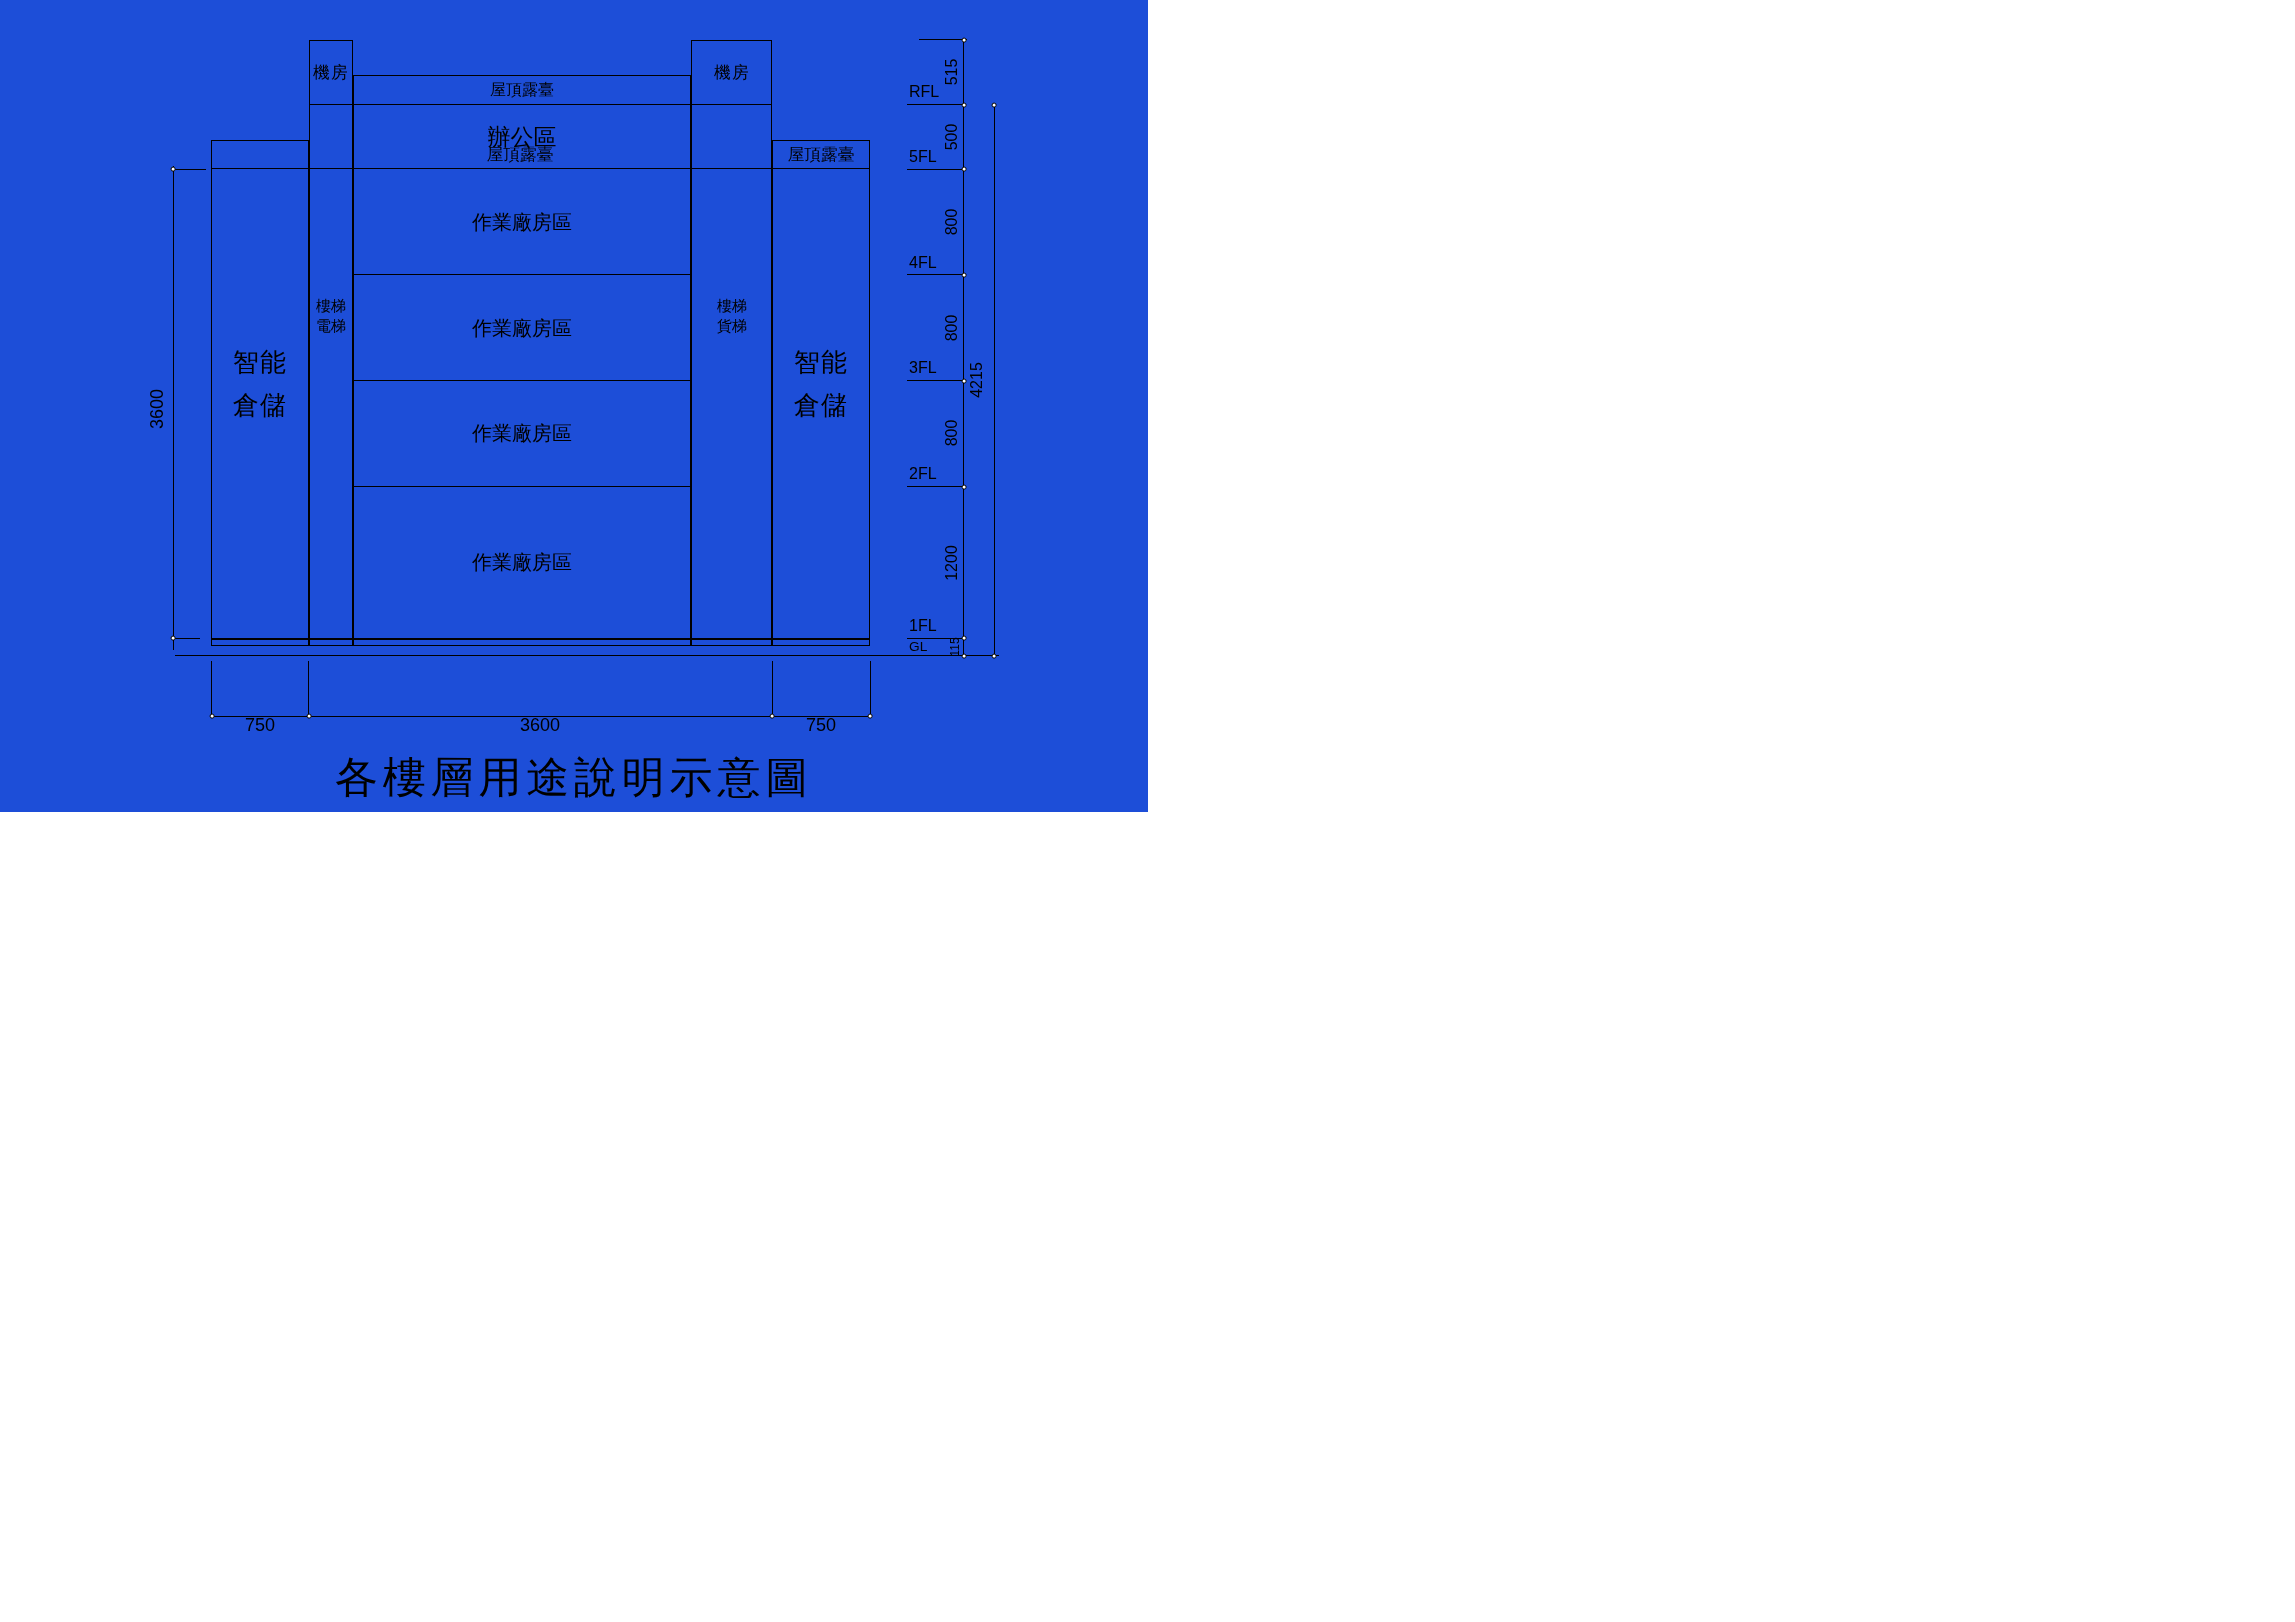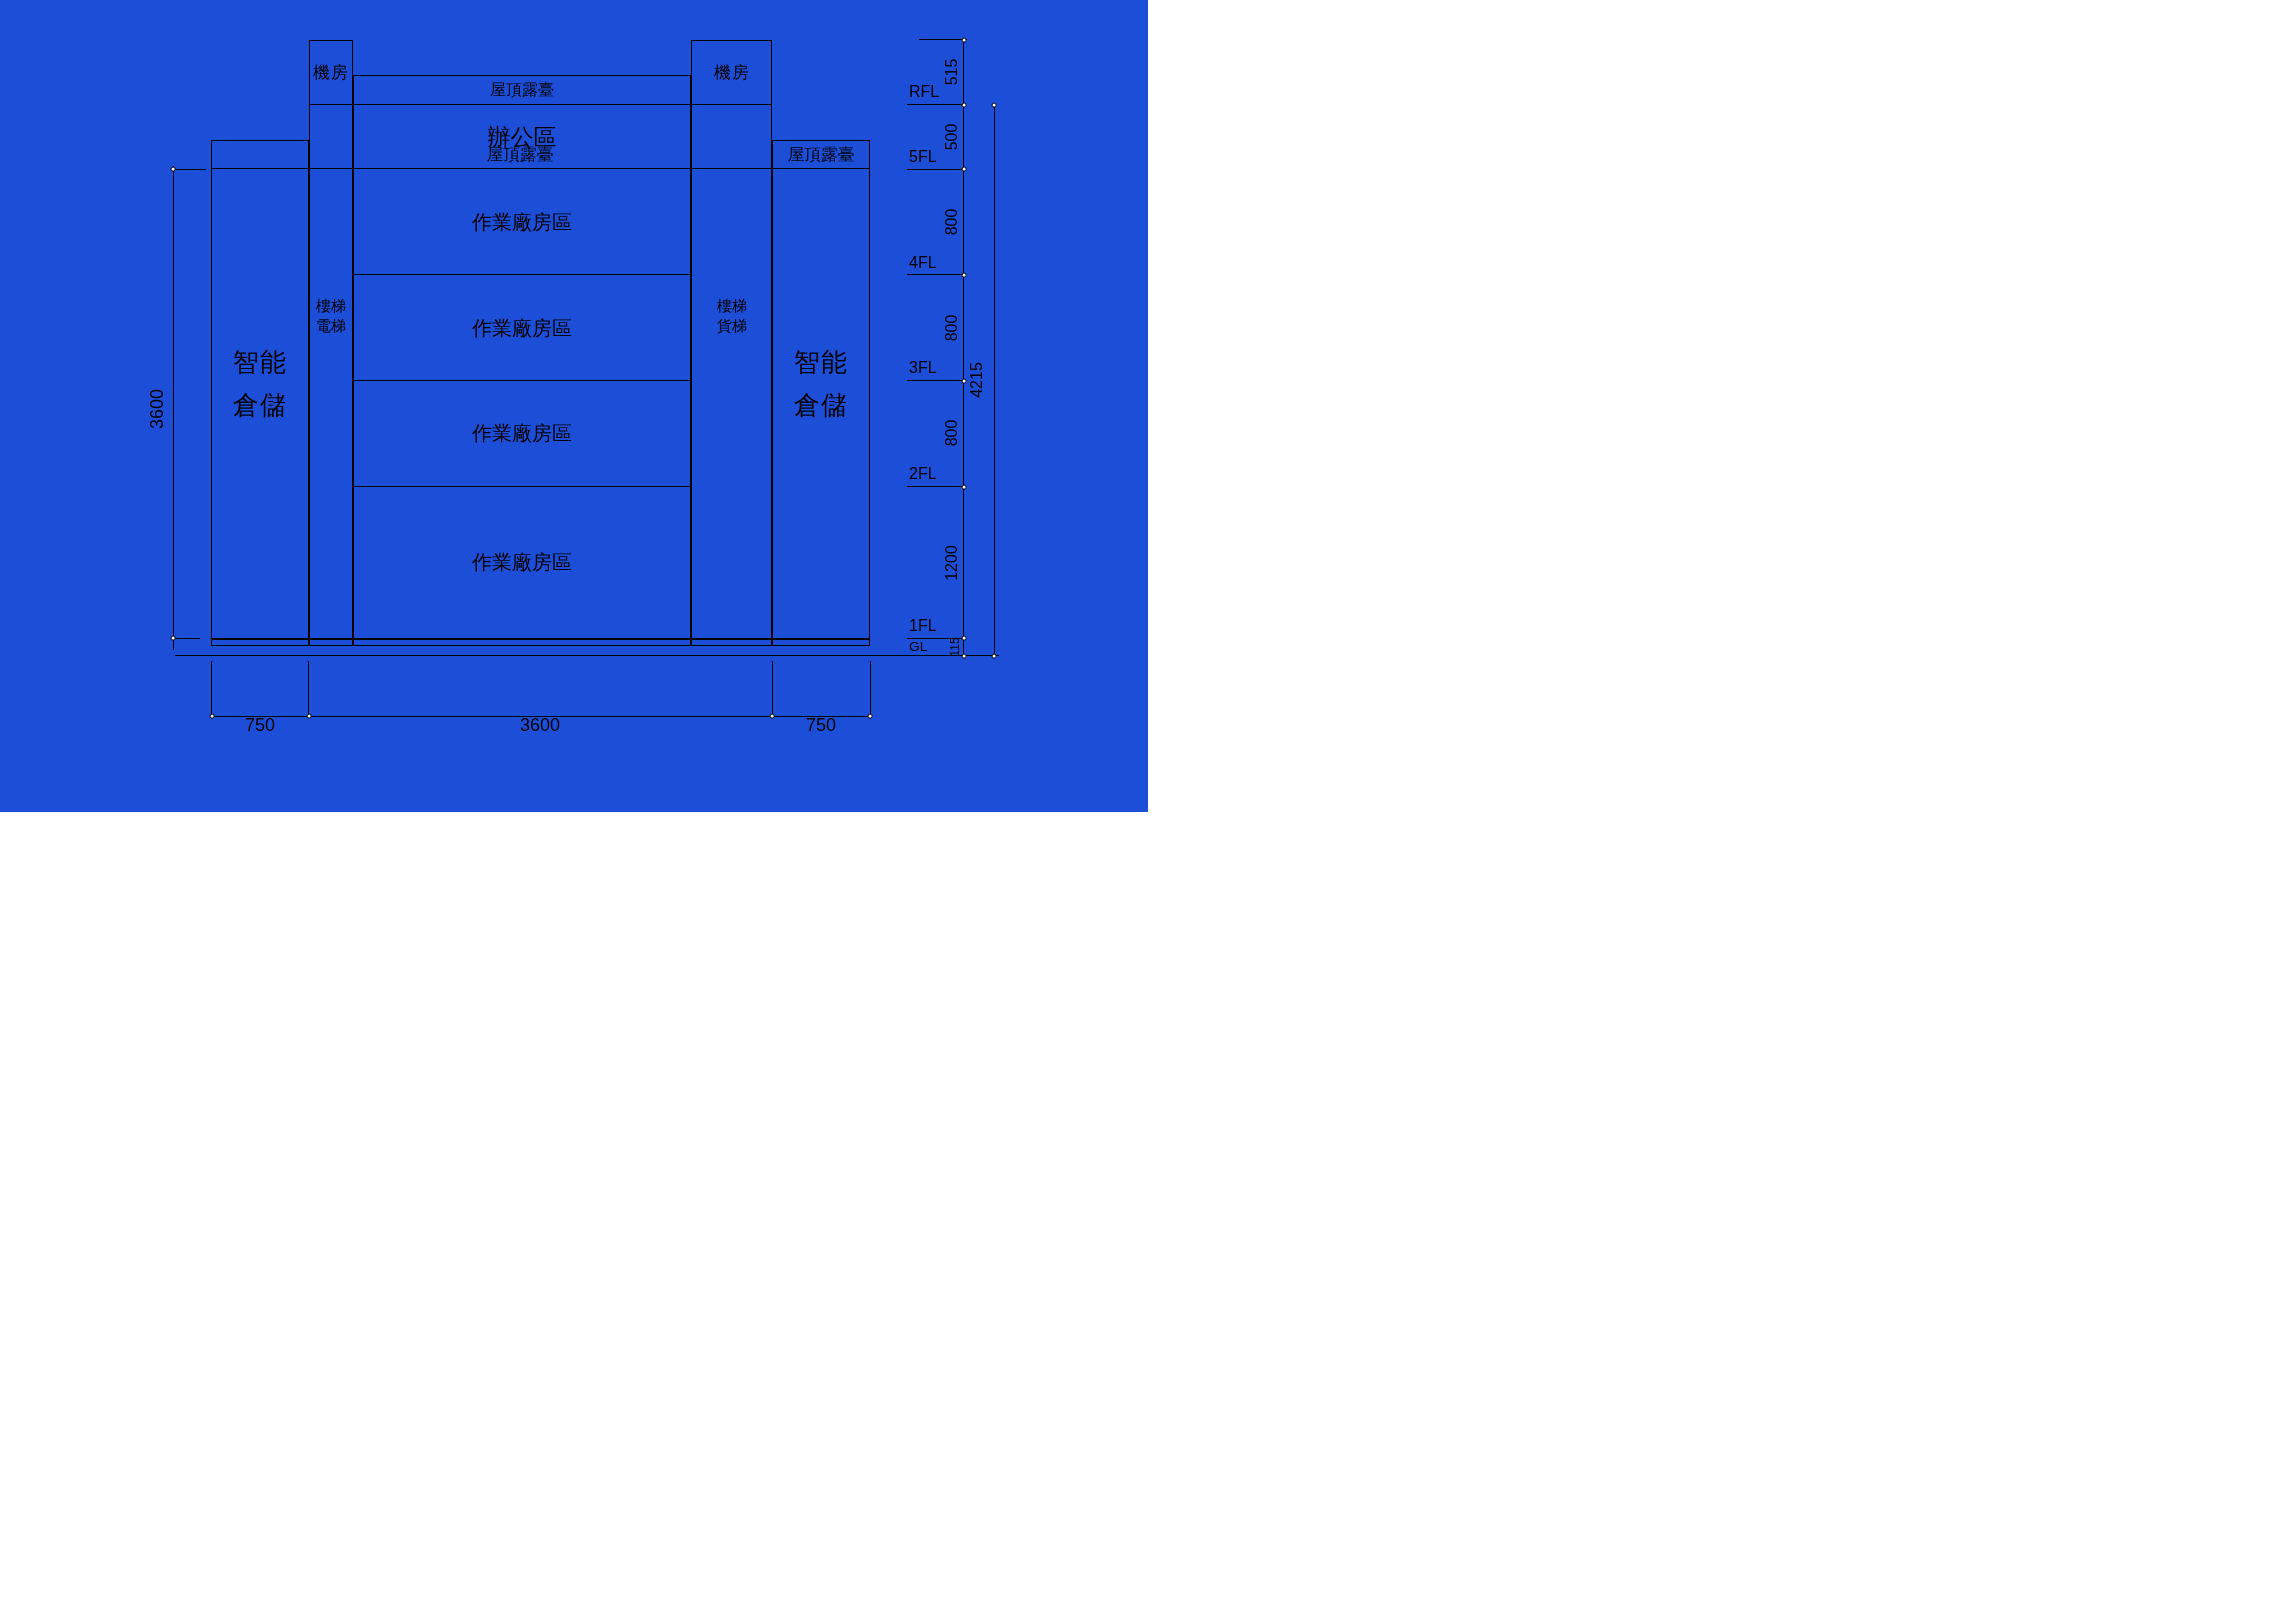--- a/index.html
+++ b/index.html
@@ -147,15 +147,16 @@
   <div class="hl thin" style="left:211px;top:716px;width:659px;"></div>
   <div class="tick" style="left:212px;top:716px;"></div>
   <div class="tick" style="left:309px;top:716px;"></div>
   <div class="tick" style="left:772px;top:716px;"></div>
   <div class="tick" style="left:870px;top:716px;"></div>
 
   <div class="dimh" style="left:260px;top:701px;">750</div>
   <div class="dimh" style="left:540px;top:701px;">3600</div>
   <div class="dimh" style="left:821px;top:701px;">750</div>
 
+  <div class="title">各樓層用途說明示意圖</div>
 
 </div>
 
 
 </body></html>

